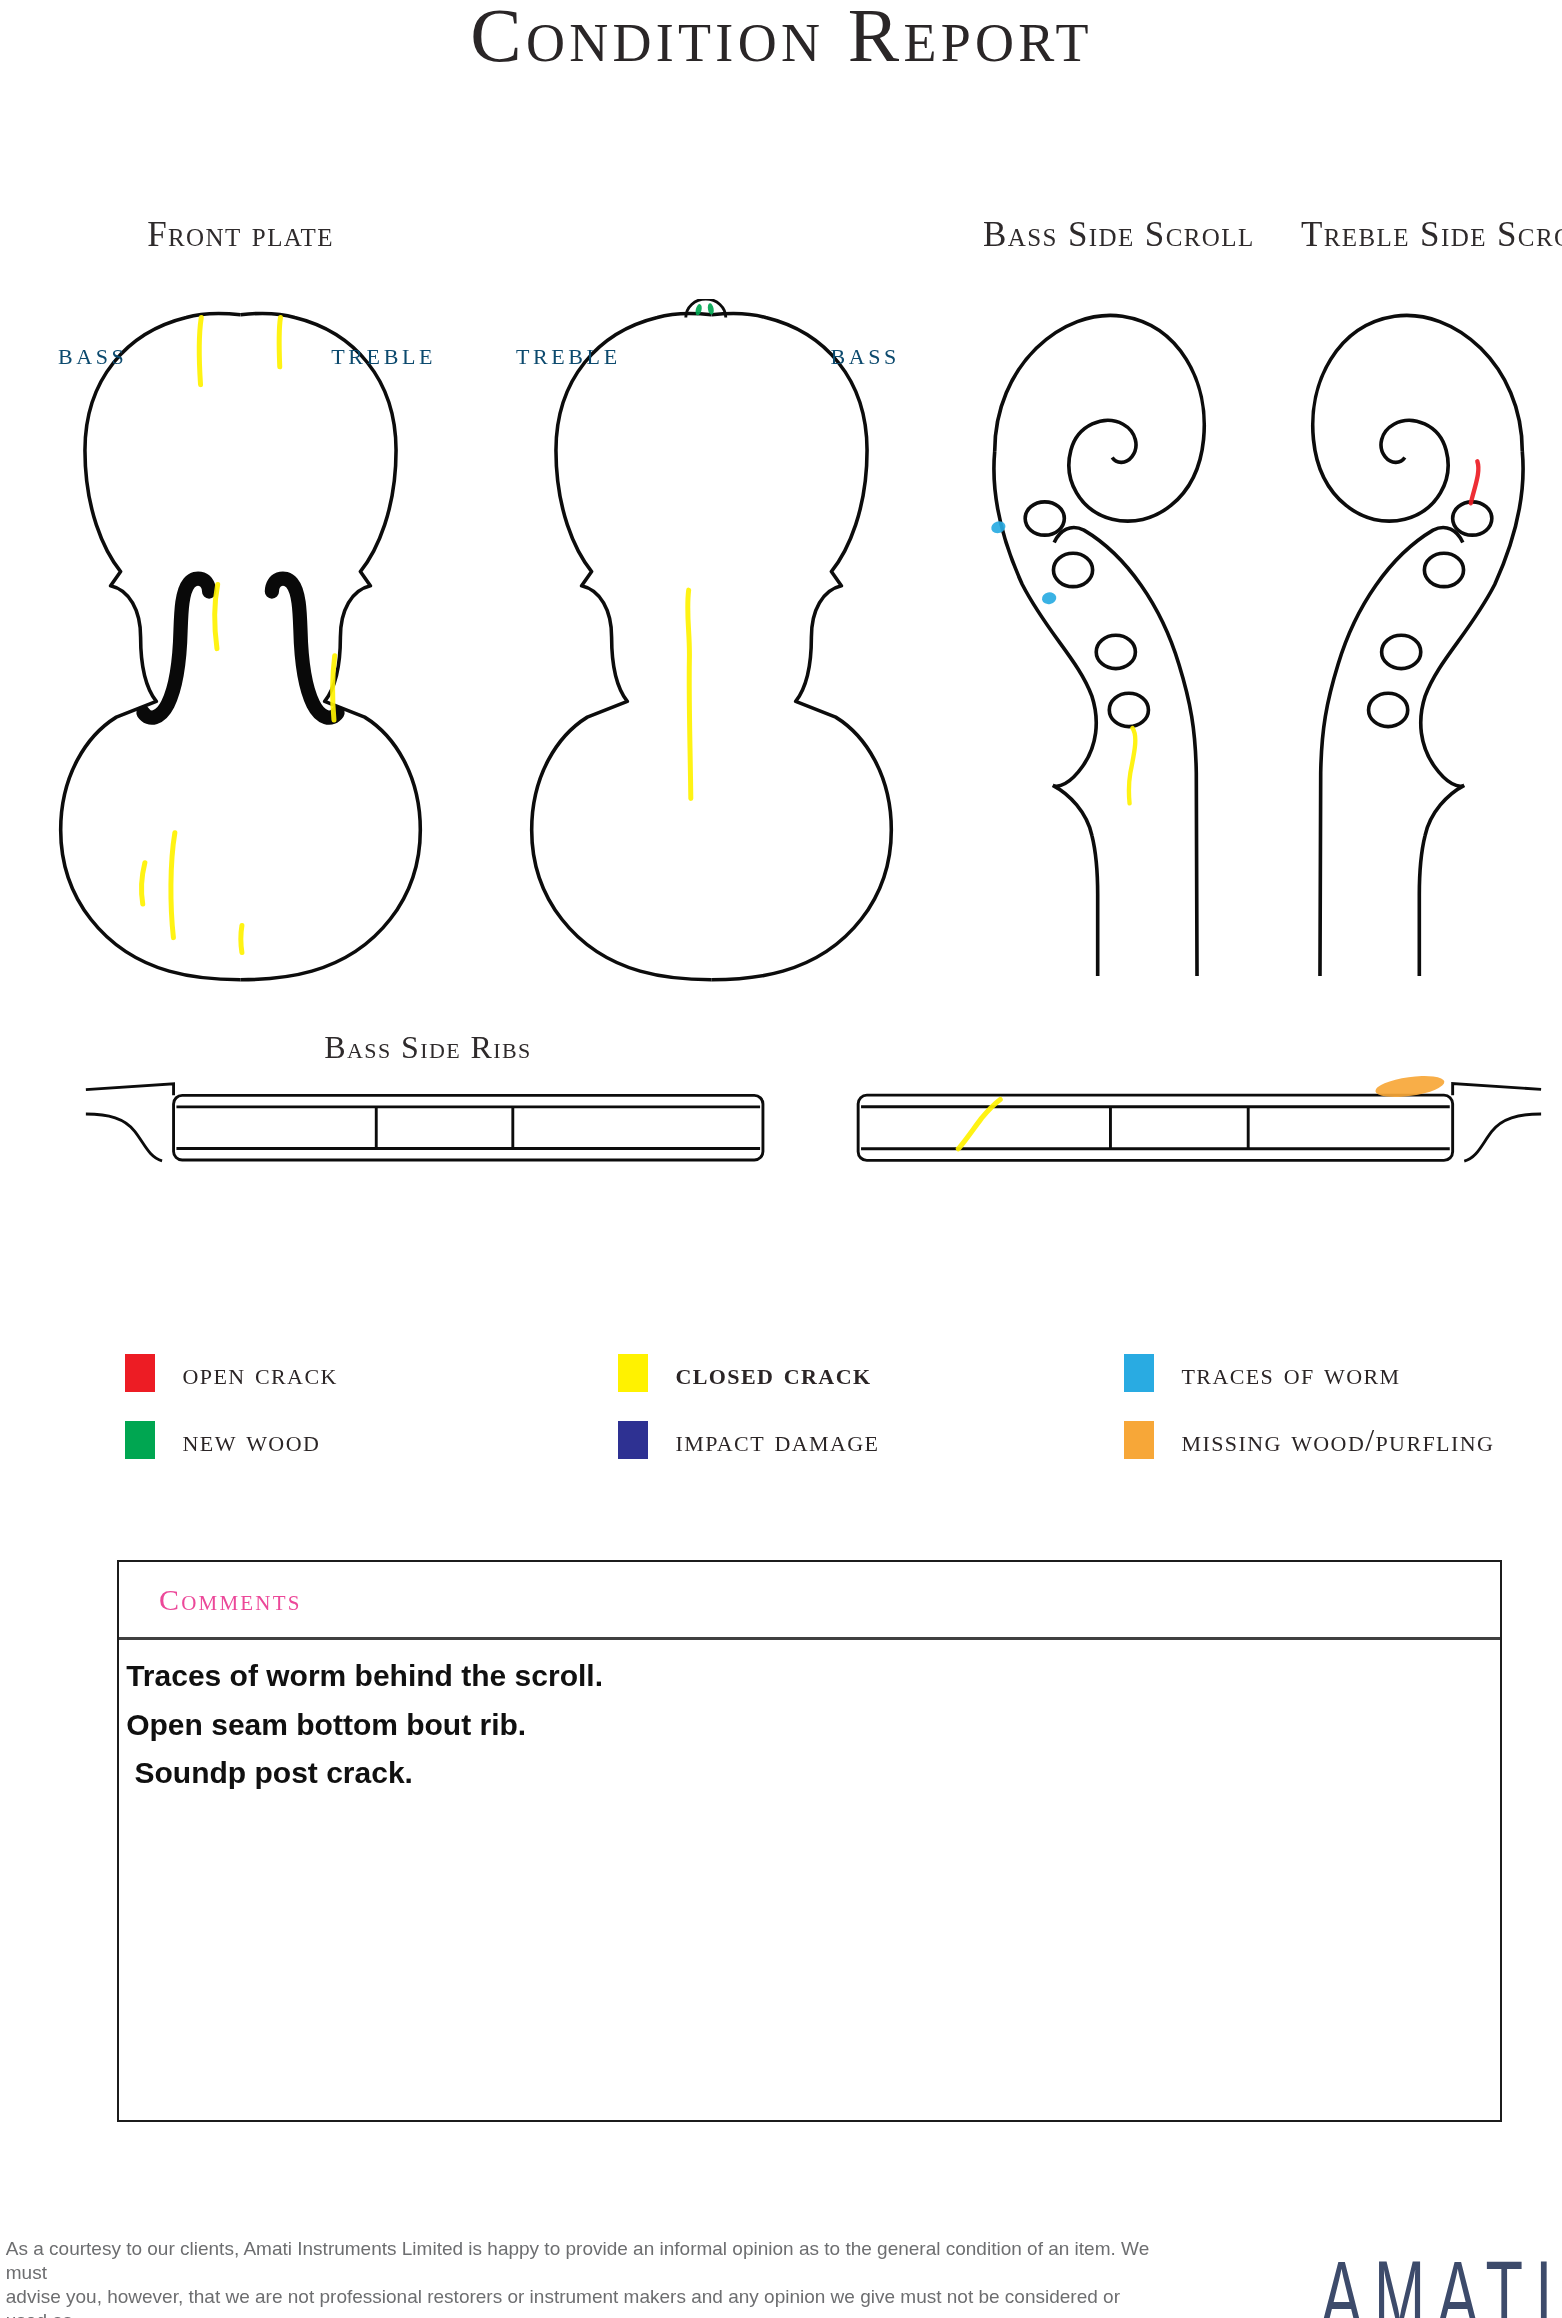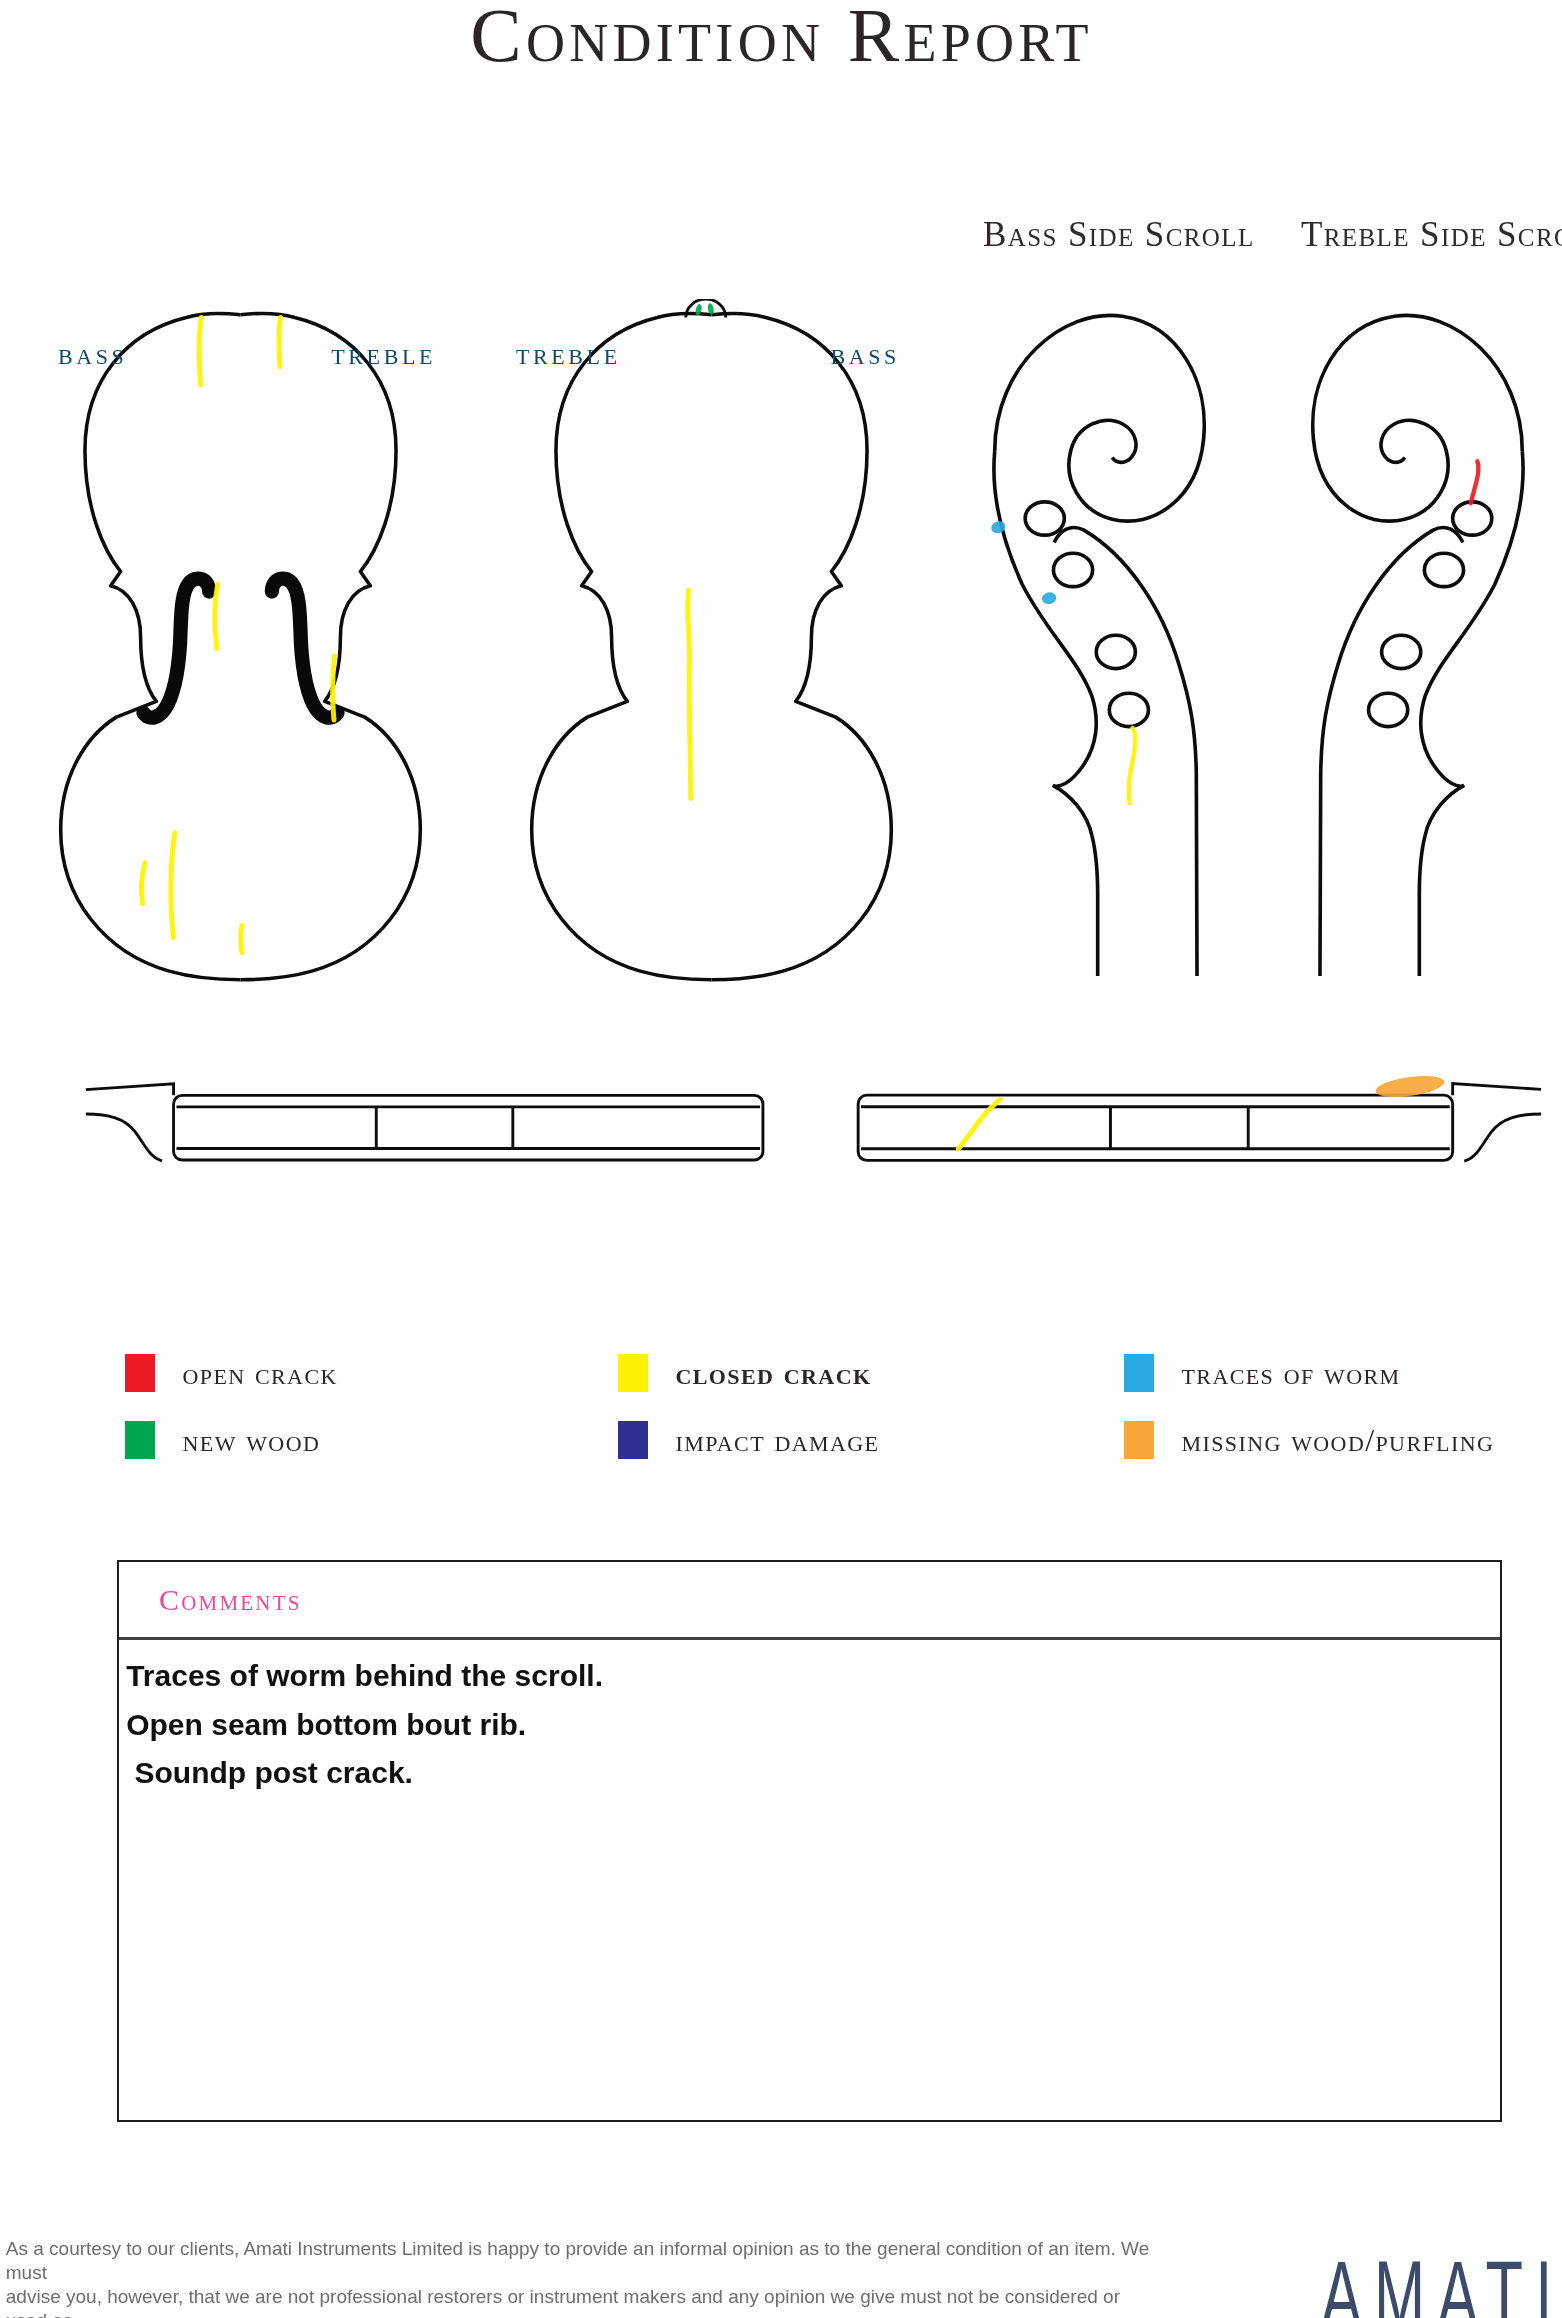--- a/index.html
+++ b/index.html
@@ -31,20 +31,21 @@
   .amati-logo{left:1321px;top:2241px;font-family:"Liberation Sans",sans-serif;font-size:59px;
         letter-spacing:11.6px;color:#3d4b6b;transform:scale(1.04,1.62);transform-origin:0 0;white-space:nowrap;}
 </style>
 </head>
 <body>
 
 <div class="page">
 
   <div class="abs report-title sc">Condition Report</div>
 
+  <div class="abs col-heading sc" style="left:45px;width:391px;">Front plate</div>
   <div class="abs col-heading sc" style="left:983px;width:233px;">Bass Side Scroll</div>
   <div class="abs col-heading sc" style="left:1301px;width:233px;">Treble Side Scroll</div>
 
   <div class="diagram" style="left:45px;top:299px;width:391px;height:685px;">
     <span class="abs side-label" style="left:13px;top:45px;">BASS</span>
     <span class="abs side-label" style="right:0px;top:45px;">TREBLE</span>
     <svg viewBox="0 0 540 960">
       <defs>
         <path id="violin-half" d="M270,22 C242,19 214,20 194,26 C112,46 52,112 52,212 C52,294 78,352 102,382 L88,402 C114,408 130,436 130,474 C130,514 138,546 152,564 L96,586 C54,612 18,668 18,744 C18,840 80,916 170,942 C205,952 240,954 270,954" fill="none" stroke="#0c0c0c" stroke-width="5" stroke-linejoin="round"></path>
         <g id="violin-body">
@@ -102,20 +103,21 @@
       </svg>
   </div>
 
   <div class="diagram" style="left:1301px;top:293px;width:233px;height:683px;">
     <svg viewBox="0 0 321 942">
       <use href="#scroll-shape" transform="translate(321,0) scale(-1,1)"></use>
     <path d="M243,232 C248,247 239,268 234,290" fill="none" stroke="#ED1C24" stroke-width="6" stroke-linecap="round" opacity="0.92"></path>
       </svg>
   </div>
 
+  <div class="abs rib-heading sc" style="left:83px;width:690px;">Bass Side Ribs</div>
 
   <div class="diagram" style="left:83px;top:1069px;width:690px;height:98px;">
     <svg viewBox="0 0 960 135">
       <use href="#ribs-shape"></use>
     </svg>
   </div>
 
   <div class="diagram" style="left:848px;top:1069px;width:696px;height:98px;">
     <svg viewBox="0 0 960 135">
       <use href="#ribs-shape" transform="translate(960,0) scale(-1,1)"></use>

